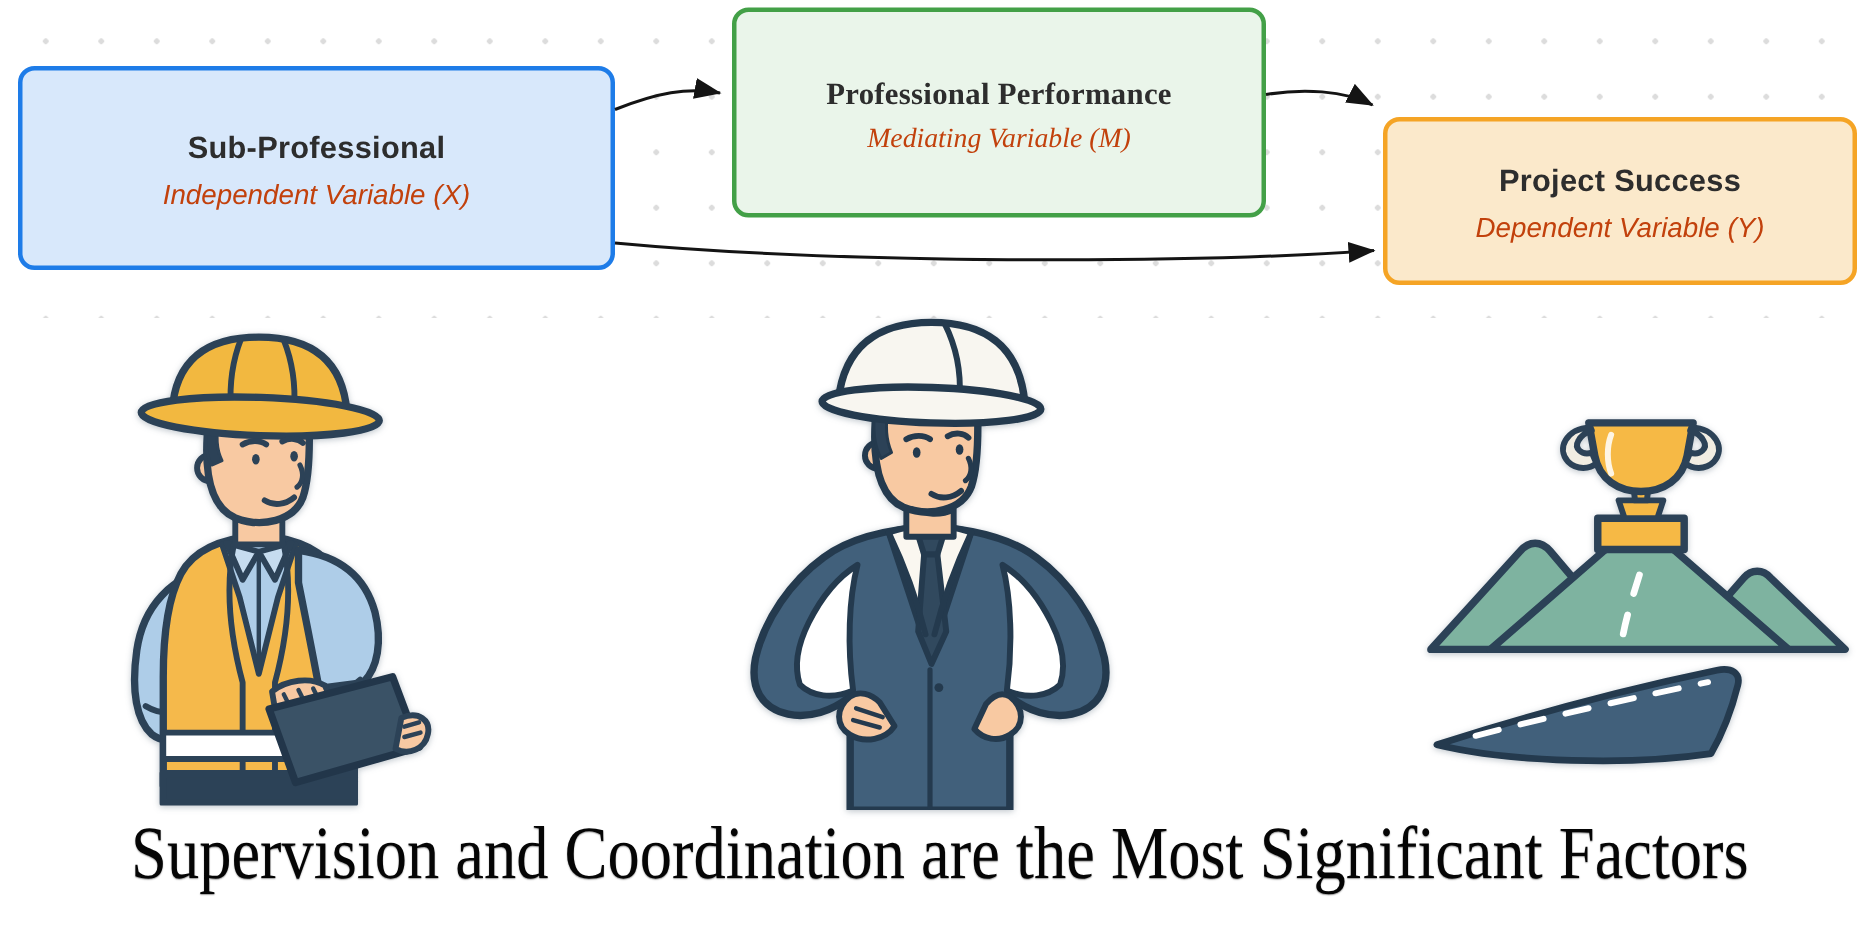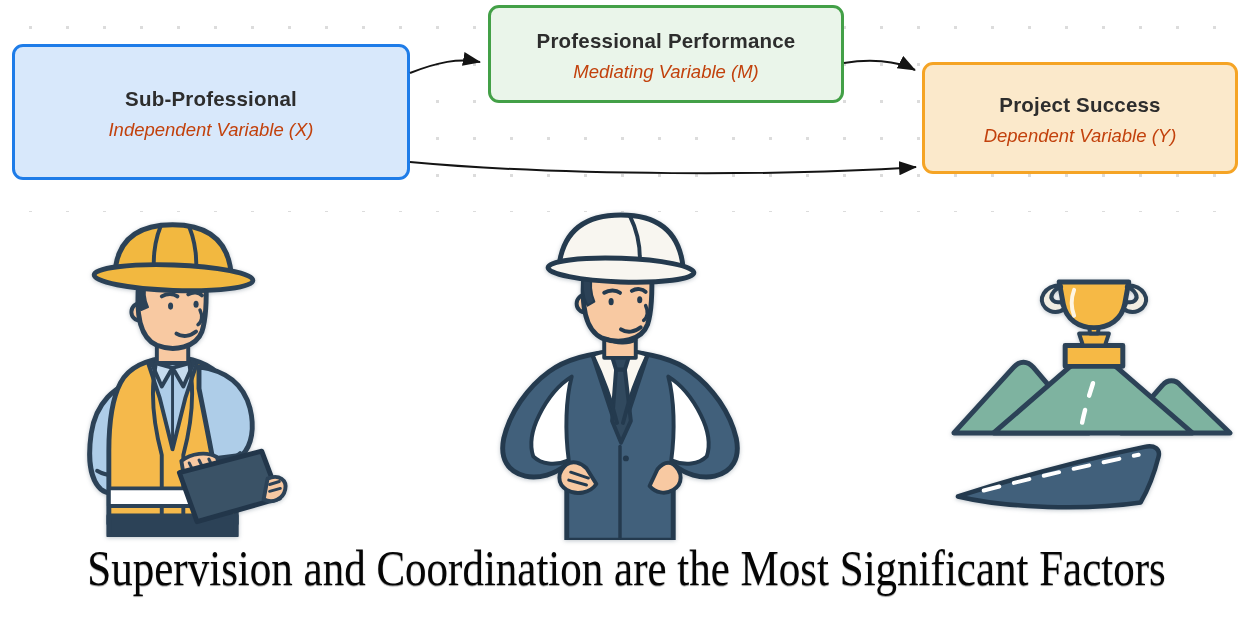--- a/index.html
+++ b/index.html
@@ -15,23 +15,23 @@
   }
   .box{
     position:absolute; box-sizing:border-box; border-radius:11px;
     display:flex; flex-direction:column; align-items:center; justify-content:center;
     text-align:center; color:#2d2d2d;
   }
   .box .t{font-weight:bold; font-size:20.5px; line-height:32px; letter-spacing:.2px;}
   .box .s{font-style:italic; font-size:18.5px; color:#c2410c; margin-top:4px;}
   #box-x{ left:12px; top:44px; width:398px; height:136px;
           background:#d8e8fb; border:3px solid #1e7ce8;}
-  #box-m{ left:488px; top:5px; width:356px; height:98px;
-          background:#eaf5ea; border:3px solid #43a047;}
-  #box-y{ left:922px; top:62px; width:316px; height:112px;
+  #box-m{ left:488px; top:5px; width:356px; height:140px;
+          background:#eaf5ea; border:3px solid #43a047;font-family:Liberation Serif, serif;}
+  #box-y{ left:922px; top:78px; width:316px; height:112px;
           background:#fbe9cb; border:3px solid #f5a425;}
   #arrows{position:absolute; left:0; top:0; width:1248px; height:212px;}
   .illus{position:absolute; filter: drop-shadow(0 1px 2px rgba(44,67,87,.30));}
   #illus-worker{left:52px; top:214px; width:245px;}
   #illus-engineer{left:482px; top:210px; width:276px;}
   #illus-success{left:942px; top:272px; width:298px;}
   #headline{
     position:absolute; left:0; top:539px; width:1248px; text-align:center;
     font-family:"Liberation Serif", serif; font-size:50px; color:#050505;
     white-space:nowrap; transform:scaleX(.86); transform-origin:center;

